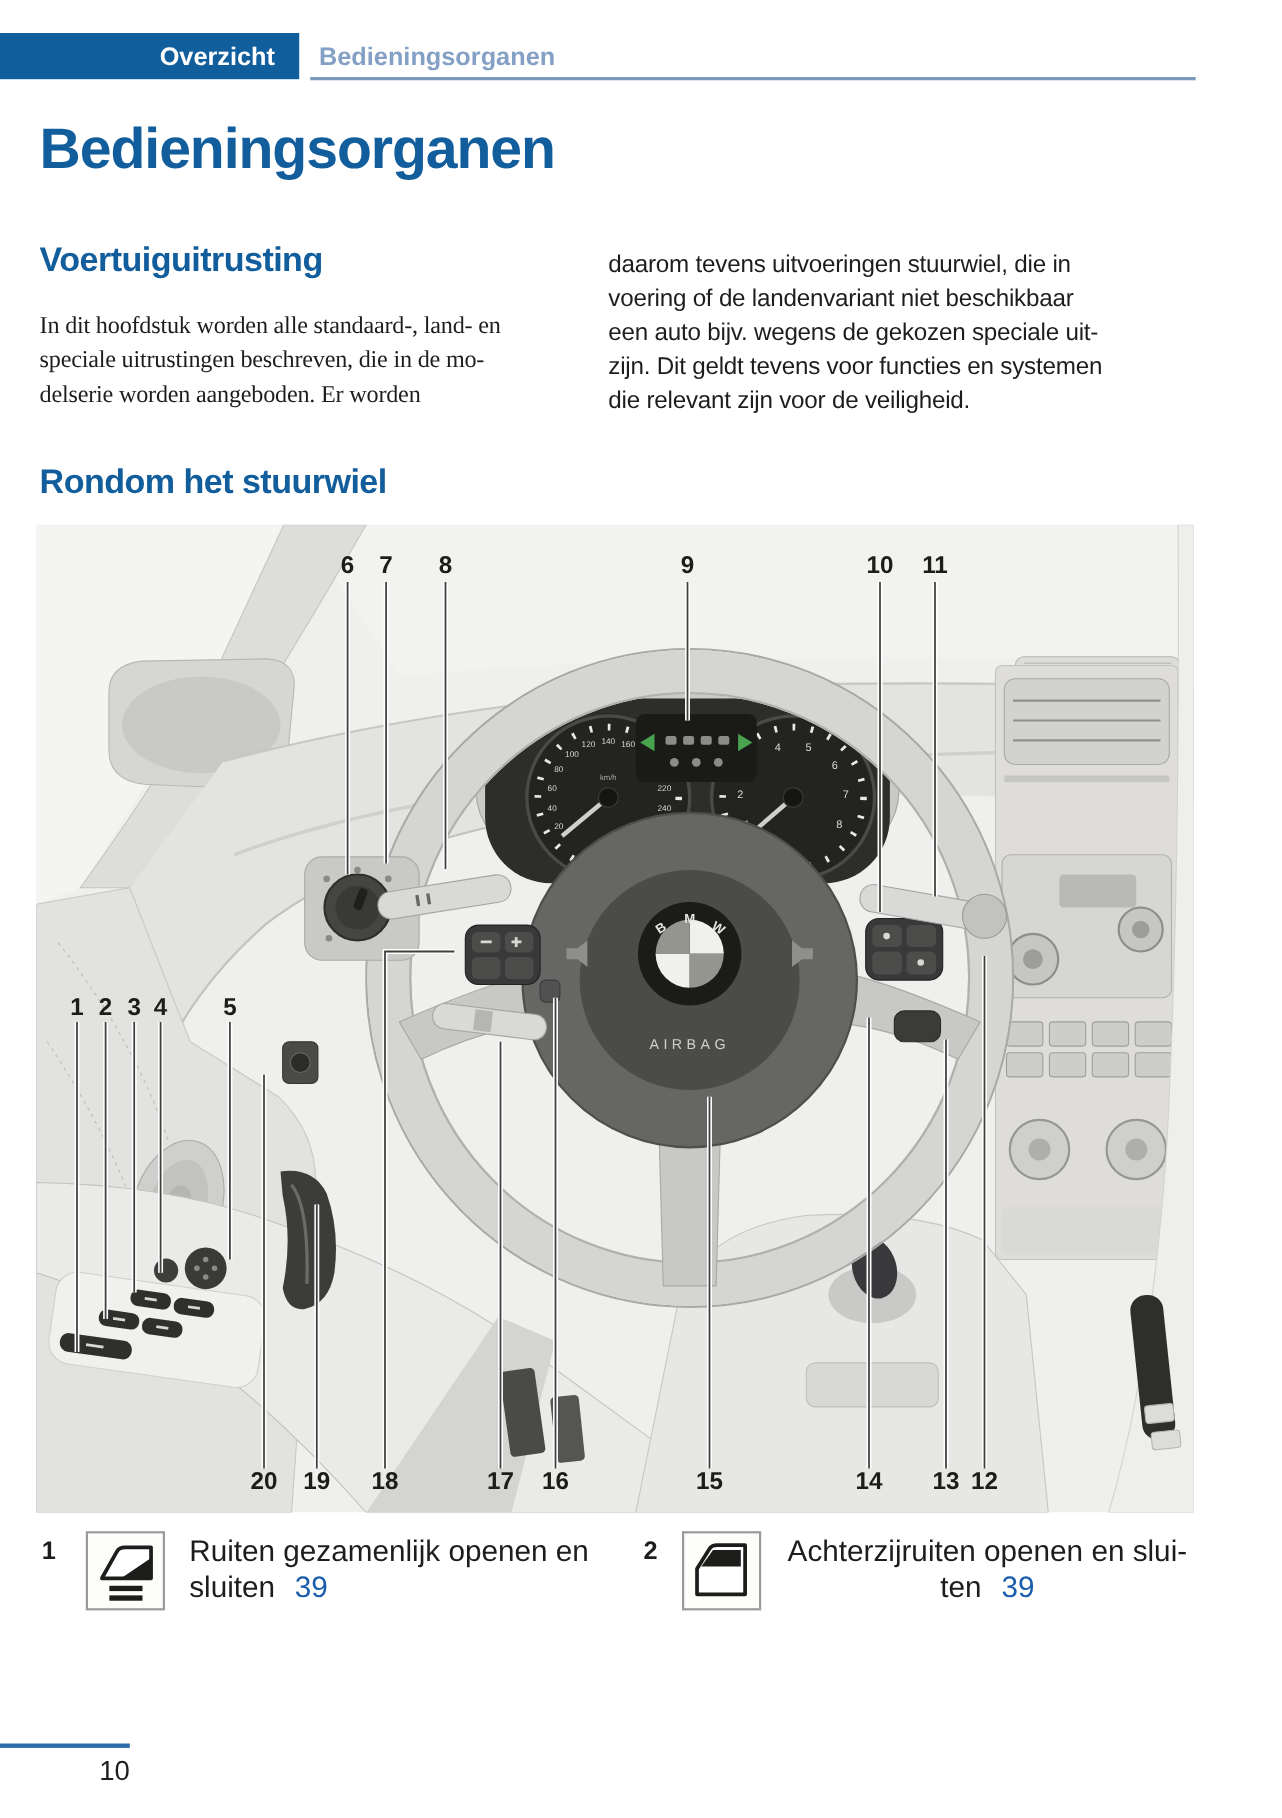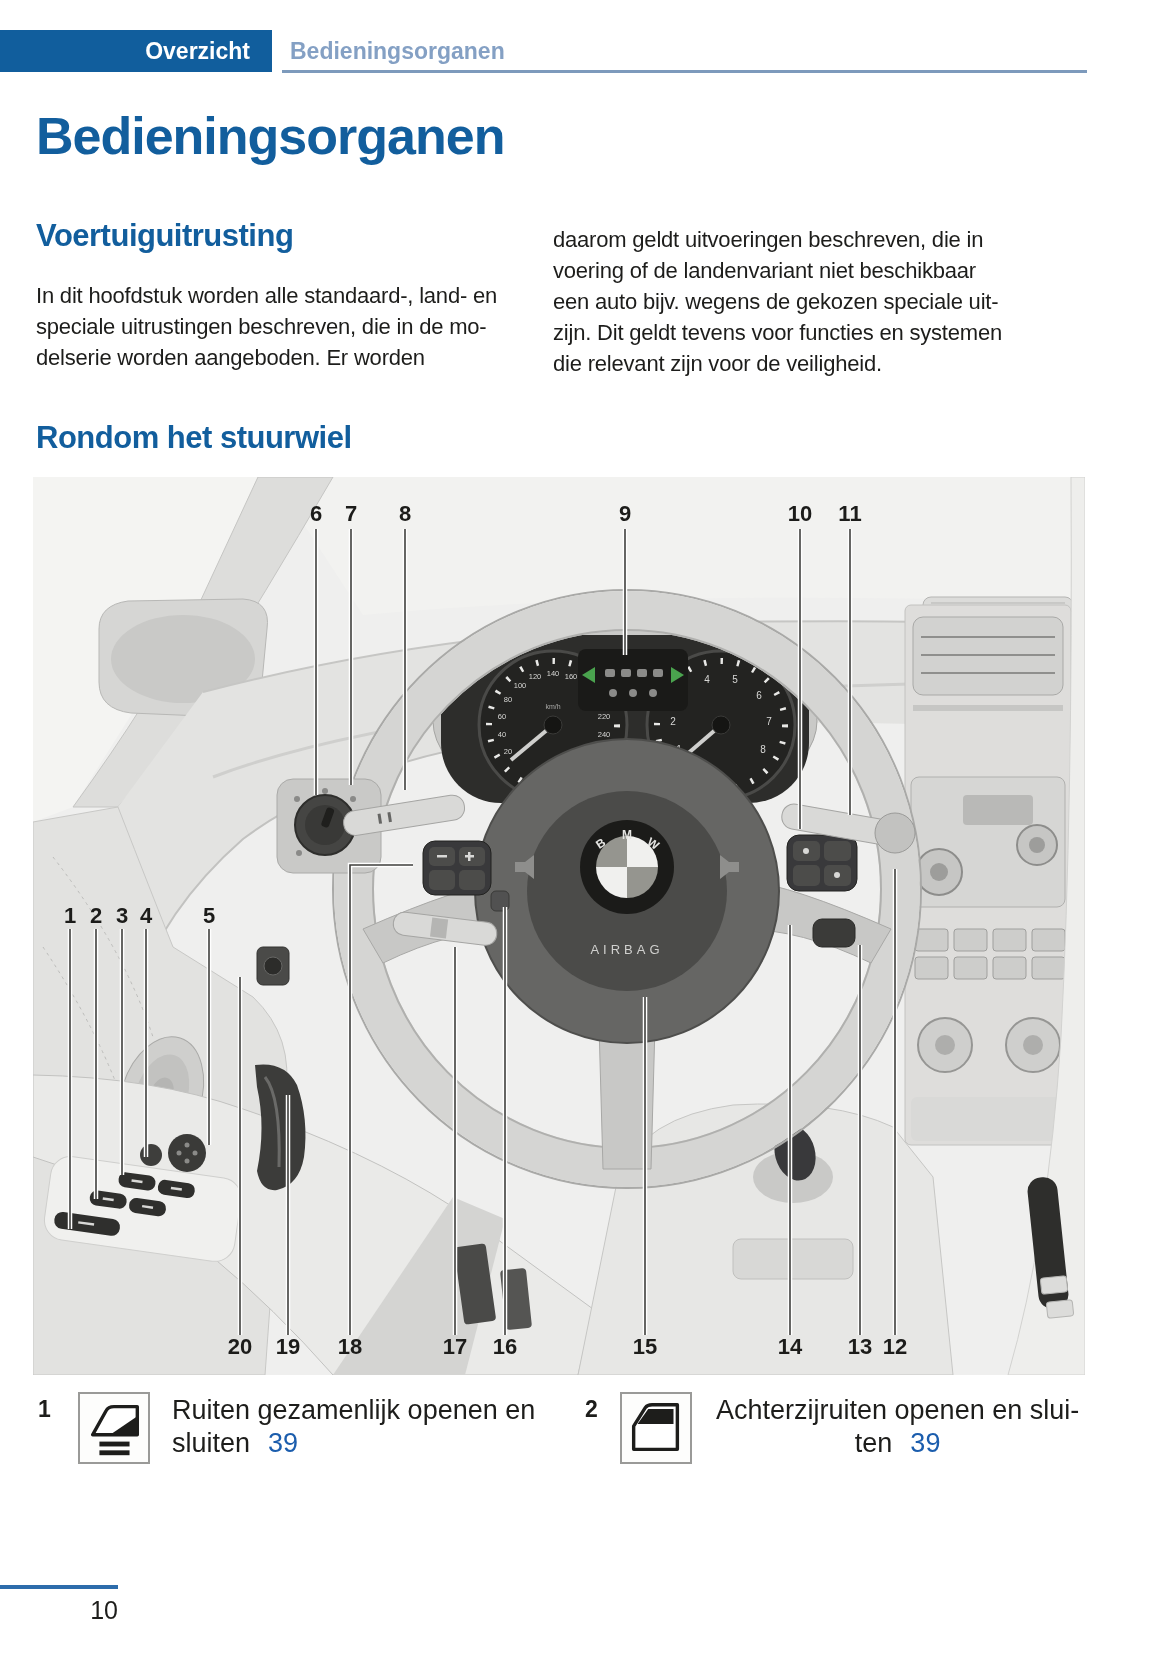--- a/index.html
+++ b/index.html
@@ -12,21 +12,21 @@
     color:#ffffff;font-weight:bold;font-size:23px;line-height:42px;text-align:right;
     padding-right:22px;box-sizing:border-box;}
   .chaptab{position:absolute;left:290px;top:30px;height:42px;line-height:42px;
     color:#84a0c4;font-weight:bold;font-size:23px;}
   .hrule{position:absolute;left:282px;top:70px;width:805px;height:3px;background:#7d9abc;}
   
   .h1{position:absolute;left:36px;top:106px;font-size:52px;font-weight:bold;color:#125e9d;letter-spacing:-1px;}
   .h2{font-size:31px;font-weight:bold;color:#125e9d;letter-spacing:-0.5px;}
   .h2a{position:absolute;left:36px;top:218px;}
   .h2b{position:absolute;left:36px;top:420px;}
-  .colL{position:absolute;left:36px;top:280px;width:500px;}
+  .colL{position:absolute;left:36px;top:280px;width:500px;font-family:Liberation Serif, serif;}
   .colR{position:absolute;left:553px;top:224px;width:510px;}
   .bodyline{font-size:22px;line-height:31px;letter-spacing:-0.2px;color:#1d1d1b;white-space:nowrap;}
   
   .figure{position:absolute;left:33px;top:477px;width:1052px;height:898px;}
   .watermark{position:absolute;left:1056px;bottom:0px;writing-mode:vertical-rl;
     font-size:13px;color:#a4a9ad;letter-spacing:1px;}
   
   .legnum{position:absolute;font-size:23px;font-weight:bold;color:#1d1d1b;}
   .iconbox{position:absolute;width:72px;height:72px;background:#fdfdfc;border:2px solid #9a9a98;box-sizing:border-box;}
   .legtext{position:absolute;font-size:27px;line-height:33px;color:#1d1d1b;}
@@ -49,21 +49,21 @@
 
   <div class="h1">Bedieningsorganen</div>
 
   <div class="h2 h2a">Voertuiguitrusting</div>
   <div class="colL">
     <div class="bodyline">In dit hoofdstuk worden alle standaard-, land- en</div>
     <div class="bodyline">speciale uitrustingen beschreven, die in de mo-</div>
     <div class="bodyline">delserie worden aangeboden. Er worden</div>
   </div>
   <div class="colR">
-    <div class="bodyline">daarom geldt uitvoeringen beschreven, die in</div>
+    <div class="bodyline">daarom tevens uitvoeringen stuurwiel, die in</div>
     <div class="bodyline">voering of de landenvariant niet beschikbaar</div>
     <div class="bodyline">een auto bijv. wegens de gekozen speciale uit-</div>
     <div class="bodyline">zijn. Dit geldt tevens voor functies en systemen</div>
     <div class="bodyline">die relevant zijn voor de veiligheid.</div>
   </div>
 
   <div class="h2 h2b">Rondom het stuurwiel</div>
 
   <div class="figure">
     <svg width="1052" height="898" viewBox="0 0 1052 898">

